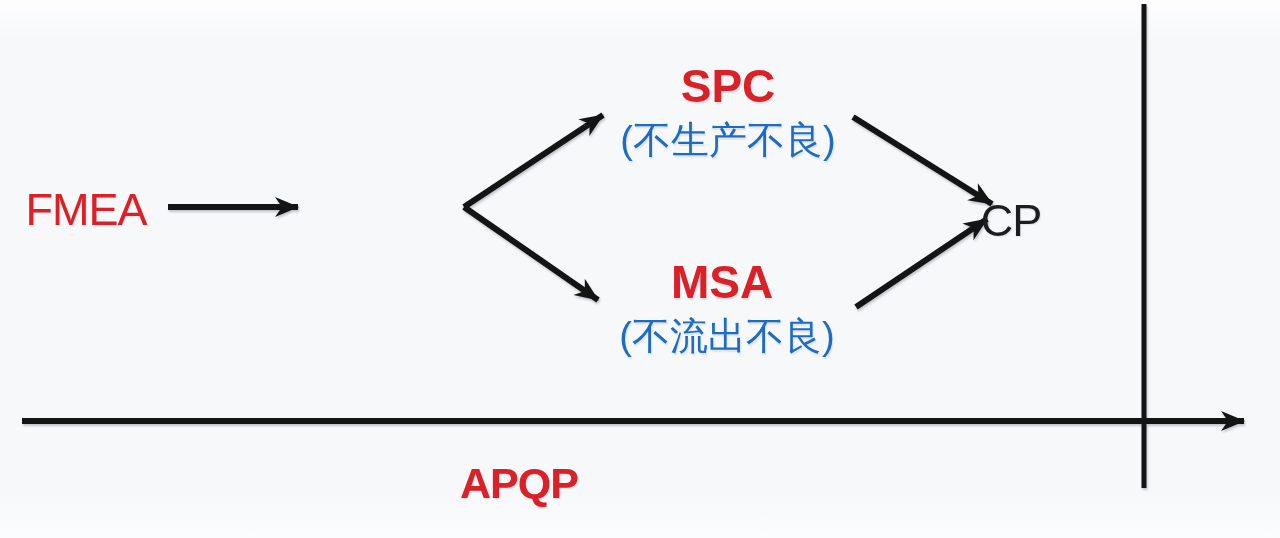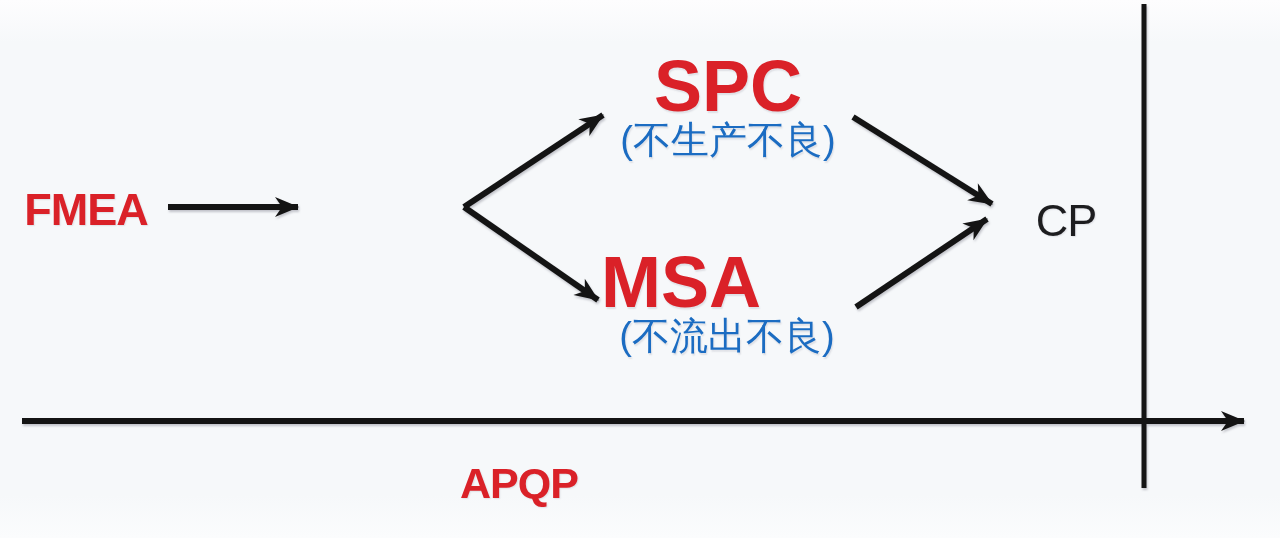--- a/index.html
+++ b/index.html
@@ -30,23 +30,23 @@
     white-space: nowrap;
     line-height: 1;
     text-shadow: 1px 1.5px 1.5px rgba(60,60,80,0.12);
   }
   .lab-main {
     font-size: 45px;
     font-weight: 400;
     letter-spacing: -1px;
     color: #1d1d1f;
   }
-  .lab-red { color: #da2128; font-weight: bold; }
+  .lab-red { color: #da2128; }
   .lab-tool {
-    font-size: 72px;
+    font-size: 46px;
     font-weight: 700;
     letter-spacing: 0px;
     color: #da2128;
     text-align: right;
   }
   .lab-note {
     font-size: 38px;
     font-weight: 400;
     color: #1b6cc2;
   }
@@ -86,20 +86,20 @@
       <line x1="1144" y1="4" x2="1144" y2="488" stroke-width="5"></line>
     </g>
   </svg>
 
   <div class="label lab-main lab-red" style="left:86px; top:209px">FMEA</div>
 
 
   <div class="label lab-tool" style="left:728px; top:86px">SPC</div>
   <div class="label lab-note" style="left:728px; top:140px">(不生产不良)</div>
 
-  <div class="label lab-tool" style="left:681px; top:282px">MSA</div>
+  <div class="label lab-tool" style="left:722px; top:282px">MSA</div>
   <div class="label lab-note" style="left:727px; top:336px">(不流出不良)</div>
 
-  <div class="label lab-main" style="left:1066px; top:220px">CP</div>
+  <div class="label lab-main" style="left:1011px; top:220px">CP</div>
 
   <div class="label lab-axis" style="left:519px; top:483px">APQP</div>
 
 </div>
 
 </body></html>

